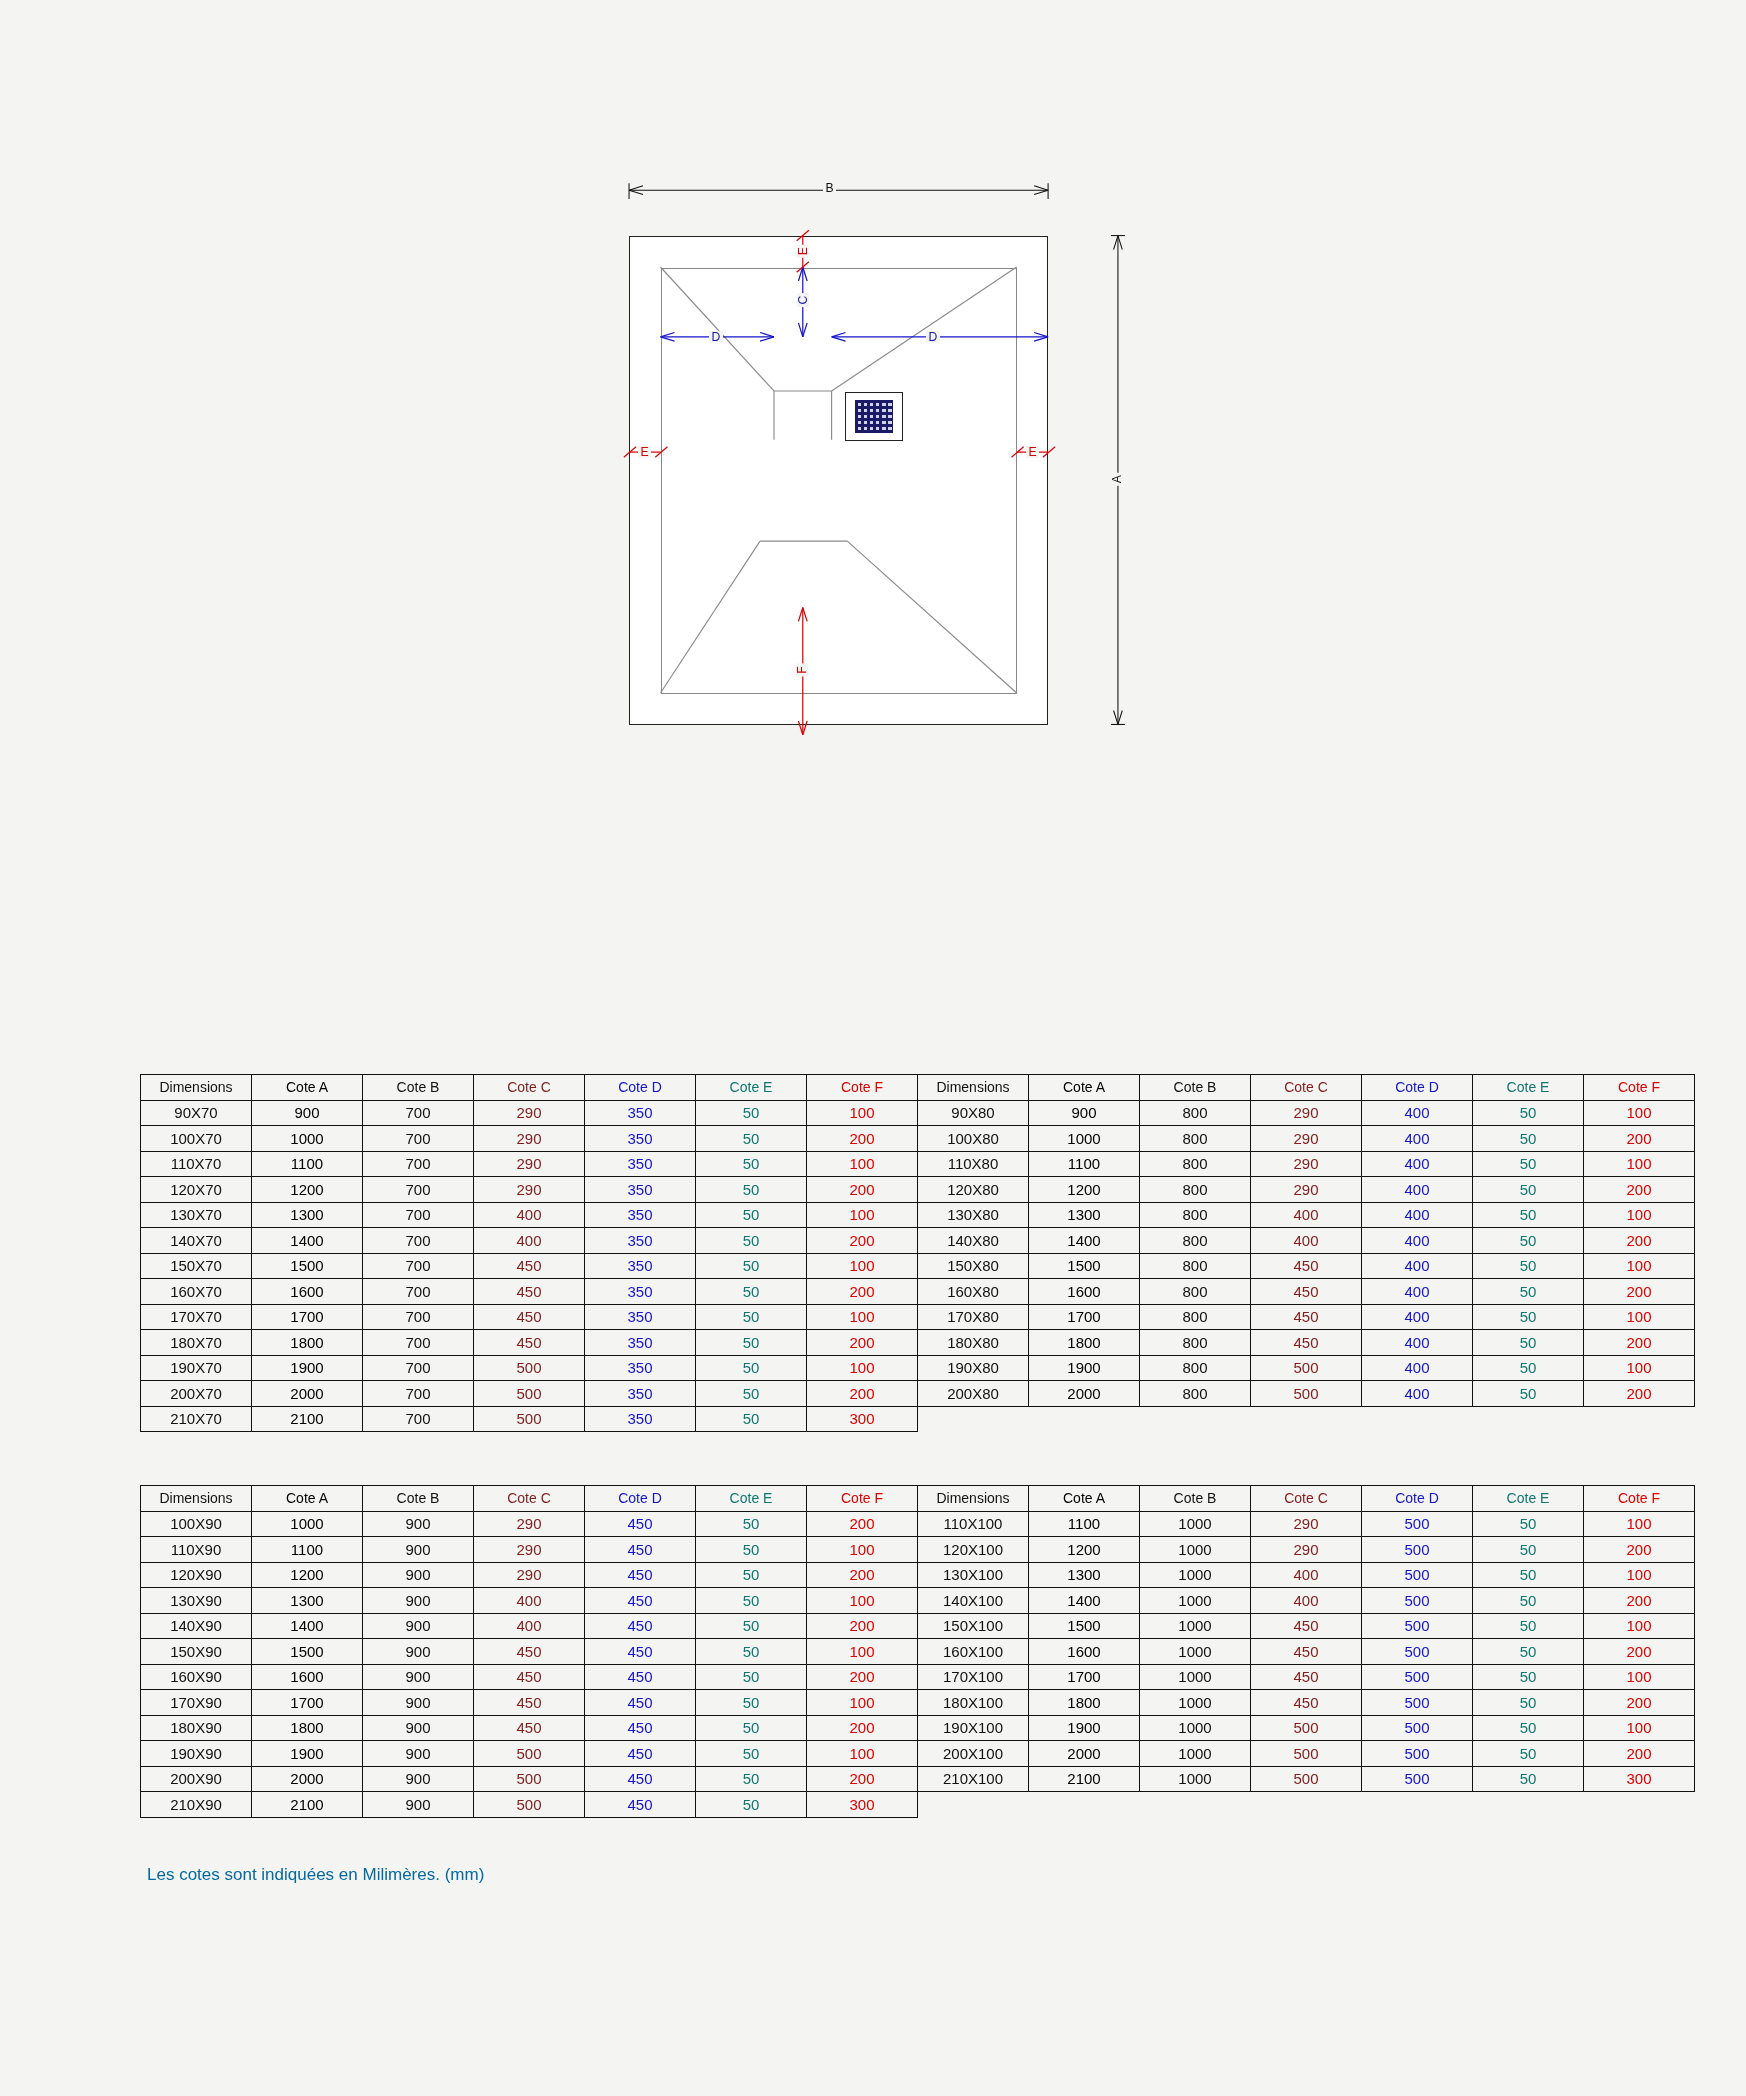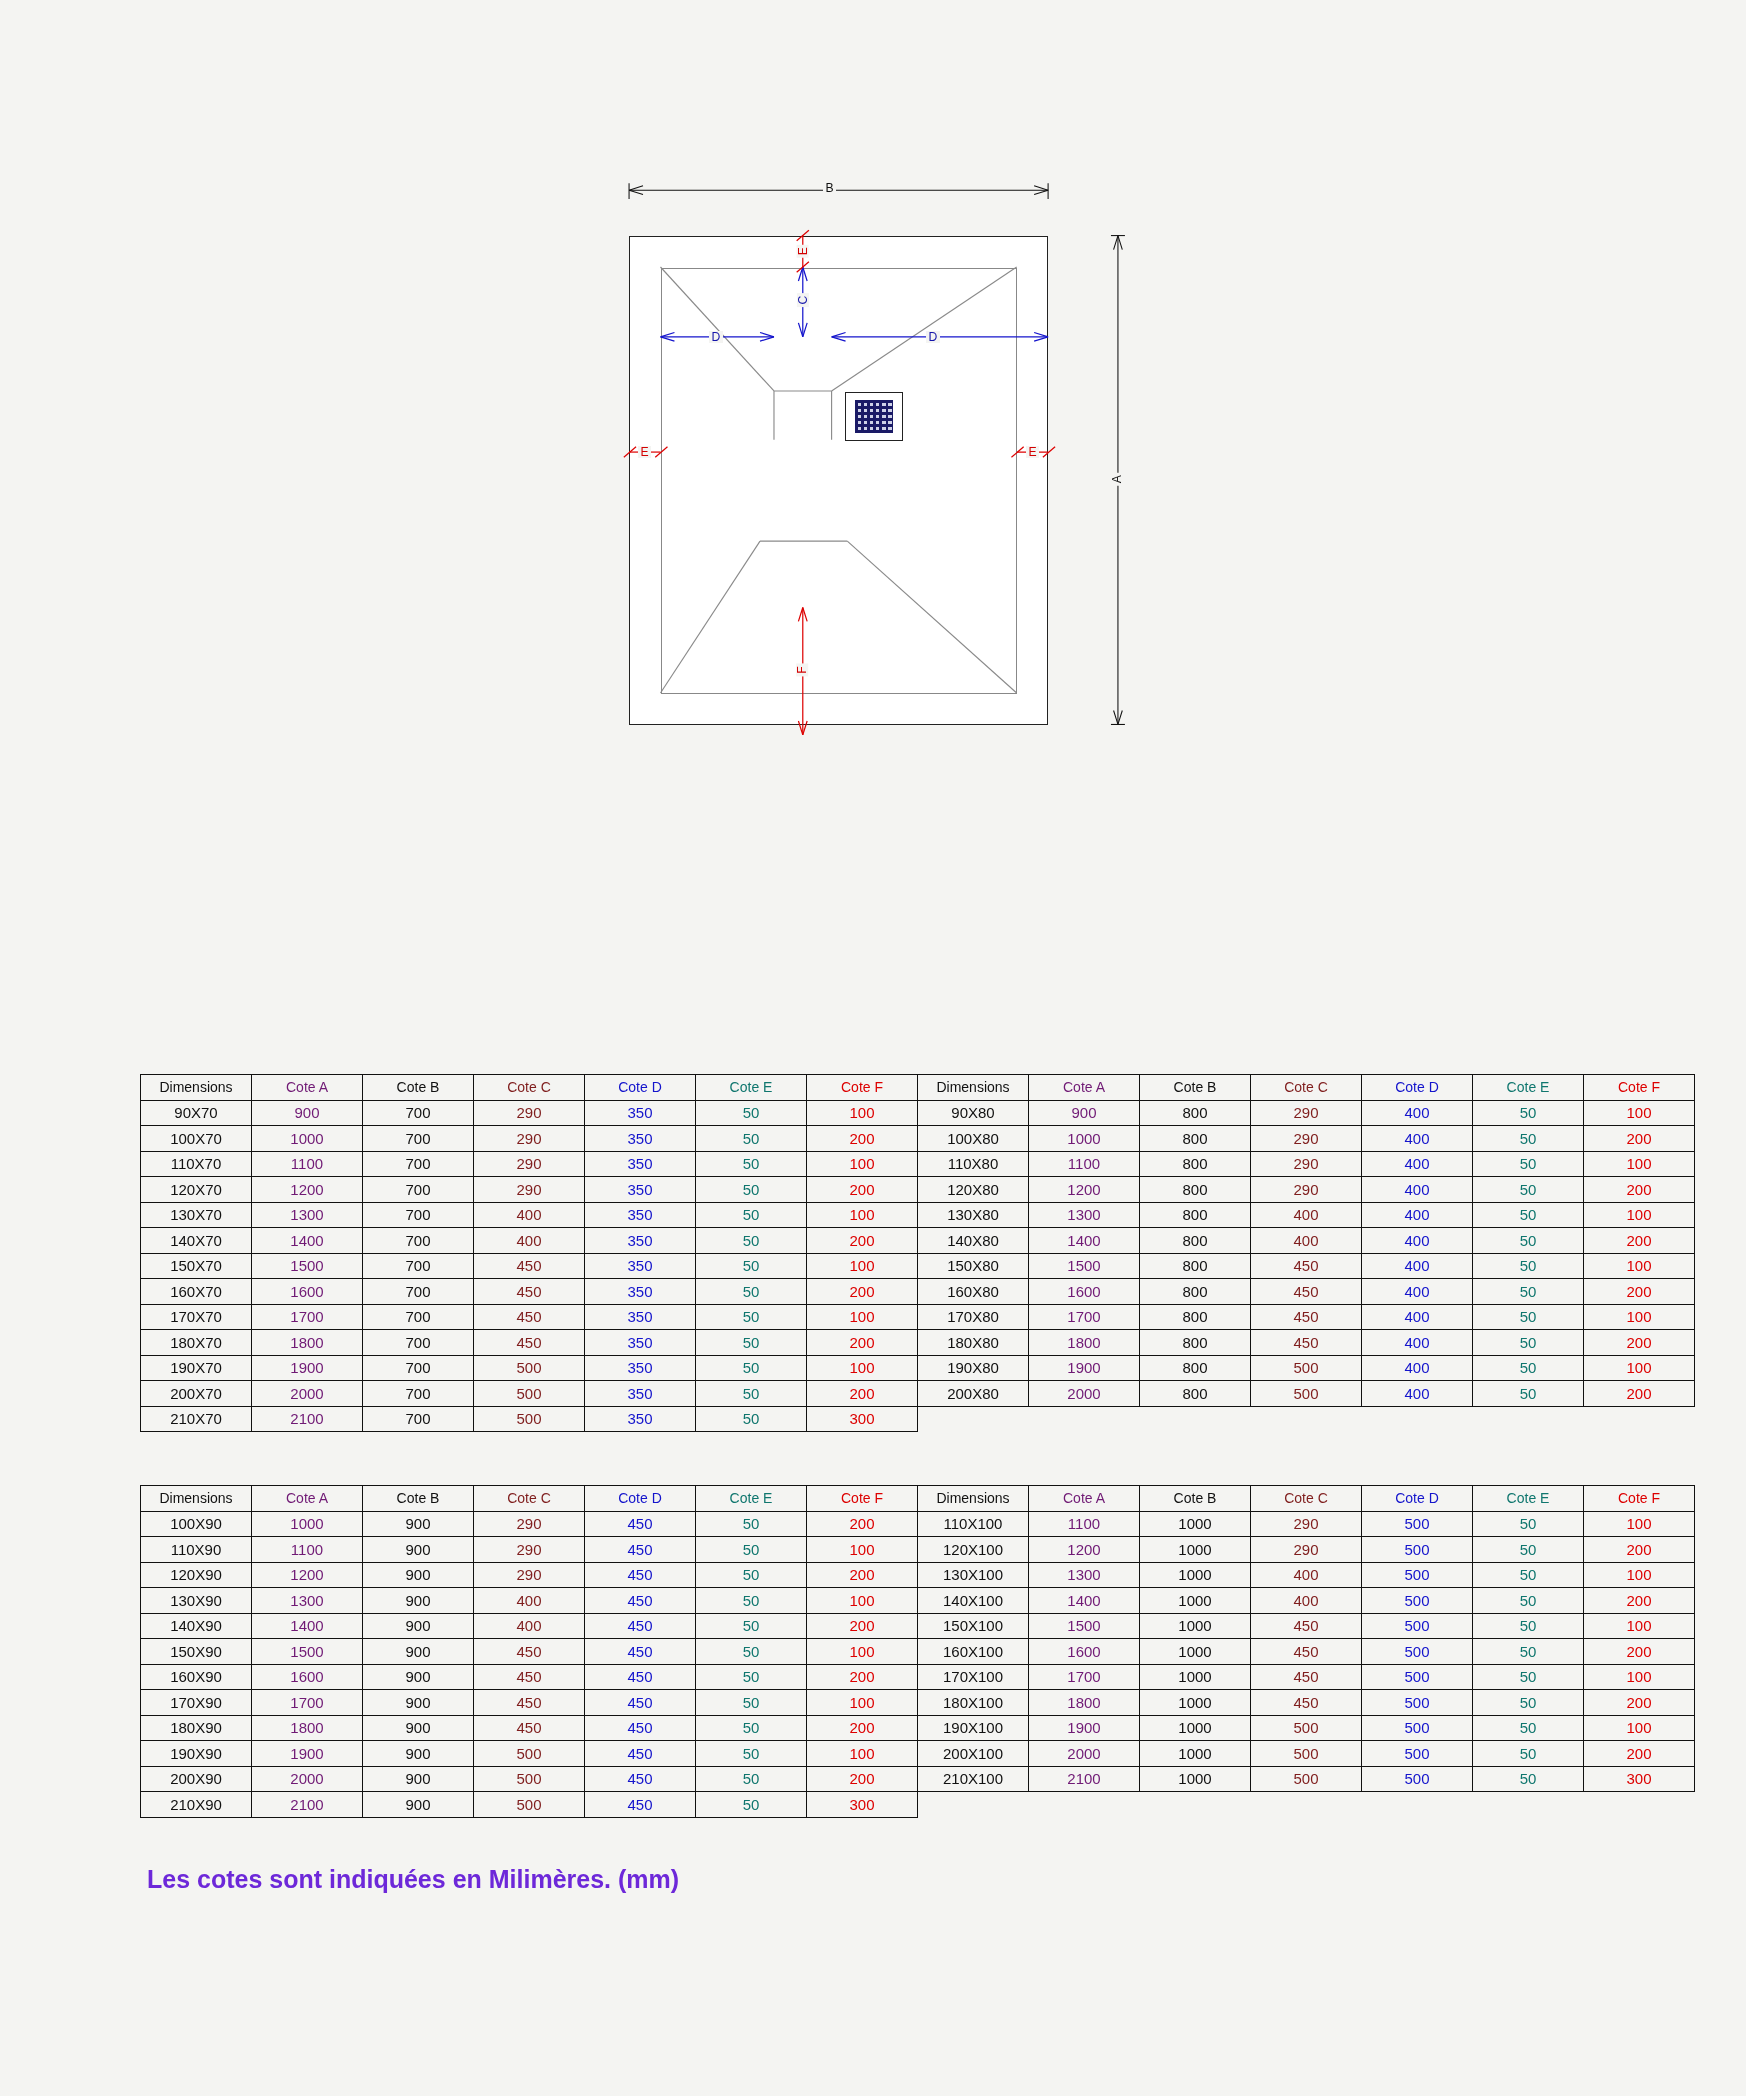--- a/index.html
+++ b/index.html
@@ -104,40 +104,39 @@
   table.dim th, table.dim td {
     border: 0.9px solid #111;
     text-align: center;
     height: 24.5px;
     padding: 0 3.5px;
     font-weight: normal;
     white-space: nowrap;
   }
   table.dim th { font-size: 14px; }
   .c-dim  { width: 103px; font-weight: bold; color: #111; margin-top: 10px; }
-  .c-a    { width: 103px; color: #701a75; }
+  .c-a    { width: 103px; color: #000000; }
   .c-b    { width: 103px; color: #111; }
   .c-c    { width: 103px; color: #7f1d1d; }
   .c-d    { width: 103px; color: #1414cc; }
   .c-e    { width: 103px; color: #0f766e; }
   .c-f    { width: 103px; color: #dd0000; }
   th.c-dim { font-weight: normal; }
 
   #tbl-70  { left: 140px; top: 0px; }
   #tbl-80  { left: 917px; top: 0px; }
   #tbl-90  { left: 140px; top: 411px; }
   #tbl-100 { left: 917px; top: 411px; }
 
   .footnote {
     position: absolute;
     left: 147px;
     top: 1865px;
-    font-size: 25px;
-    color: #6d28d9;
-    font-weight: bold;
+    font-size: 17px;
+    color: #0369a1;
   }
 </style>
 </head>
 <body>
 
 <div class="page">
 
   <div class="drawing">
 
     <div class="tray-outer">

